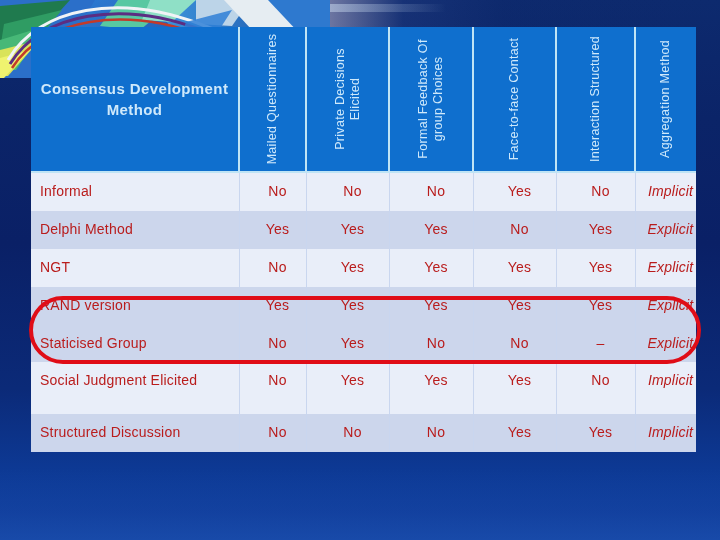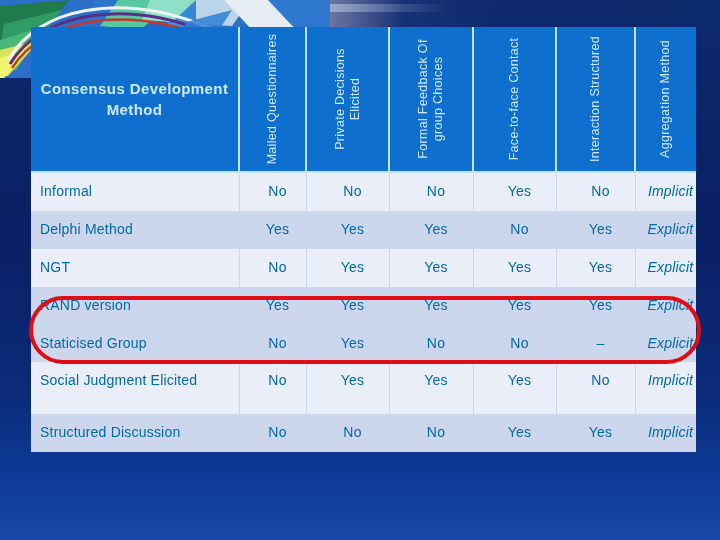--- a/index.html
+++ b/index.html
@@ -128,21 +128,21 @@
     line-height: 1.22;
     letter-spacing: 0.3px;
     white-space: normal;
     text-align: center;
   }
   
   th.vert.w-narrow .vtext { width: 138px; }
 
   
   tbody td {
-    color: #0369a1;
+    color: #b91c1c;
     font-size: 14px;
     letter-spacing: 0.2px;
     padding: 9px 0 9px 0;
     vertical-align: top;
     border-right: 1px solid #c9d6ef;
     line-height: 1.42;
   }
   tbody td:last-child { border-right: none; font-style: italic; }
 
   tbody td.label {

